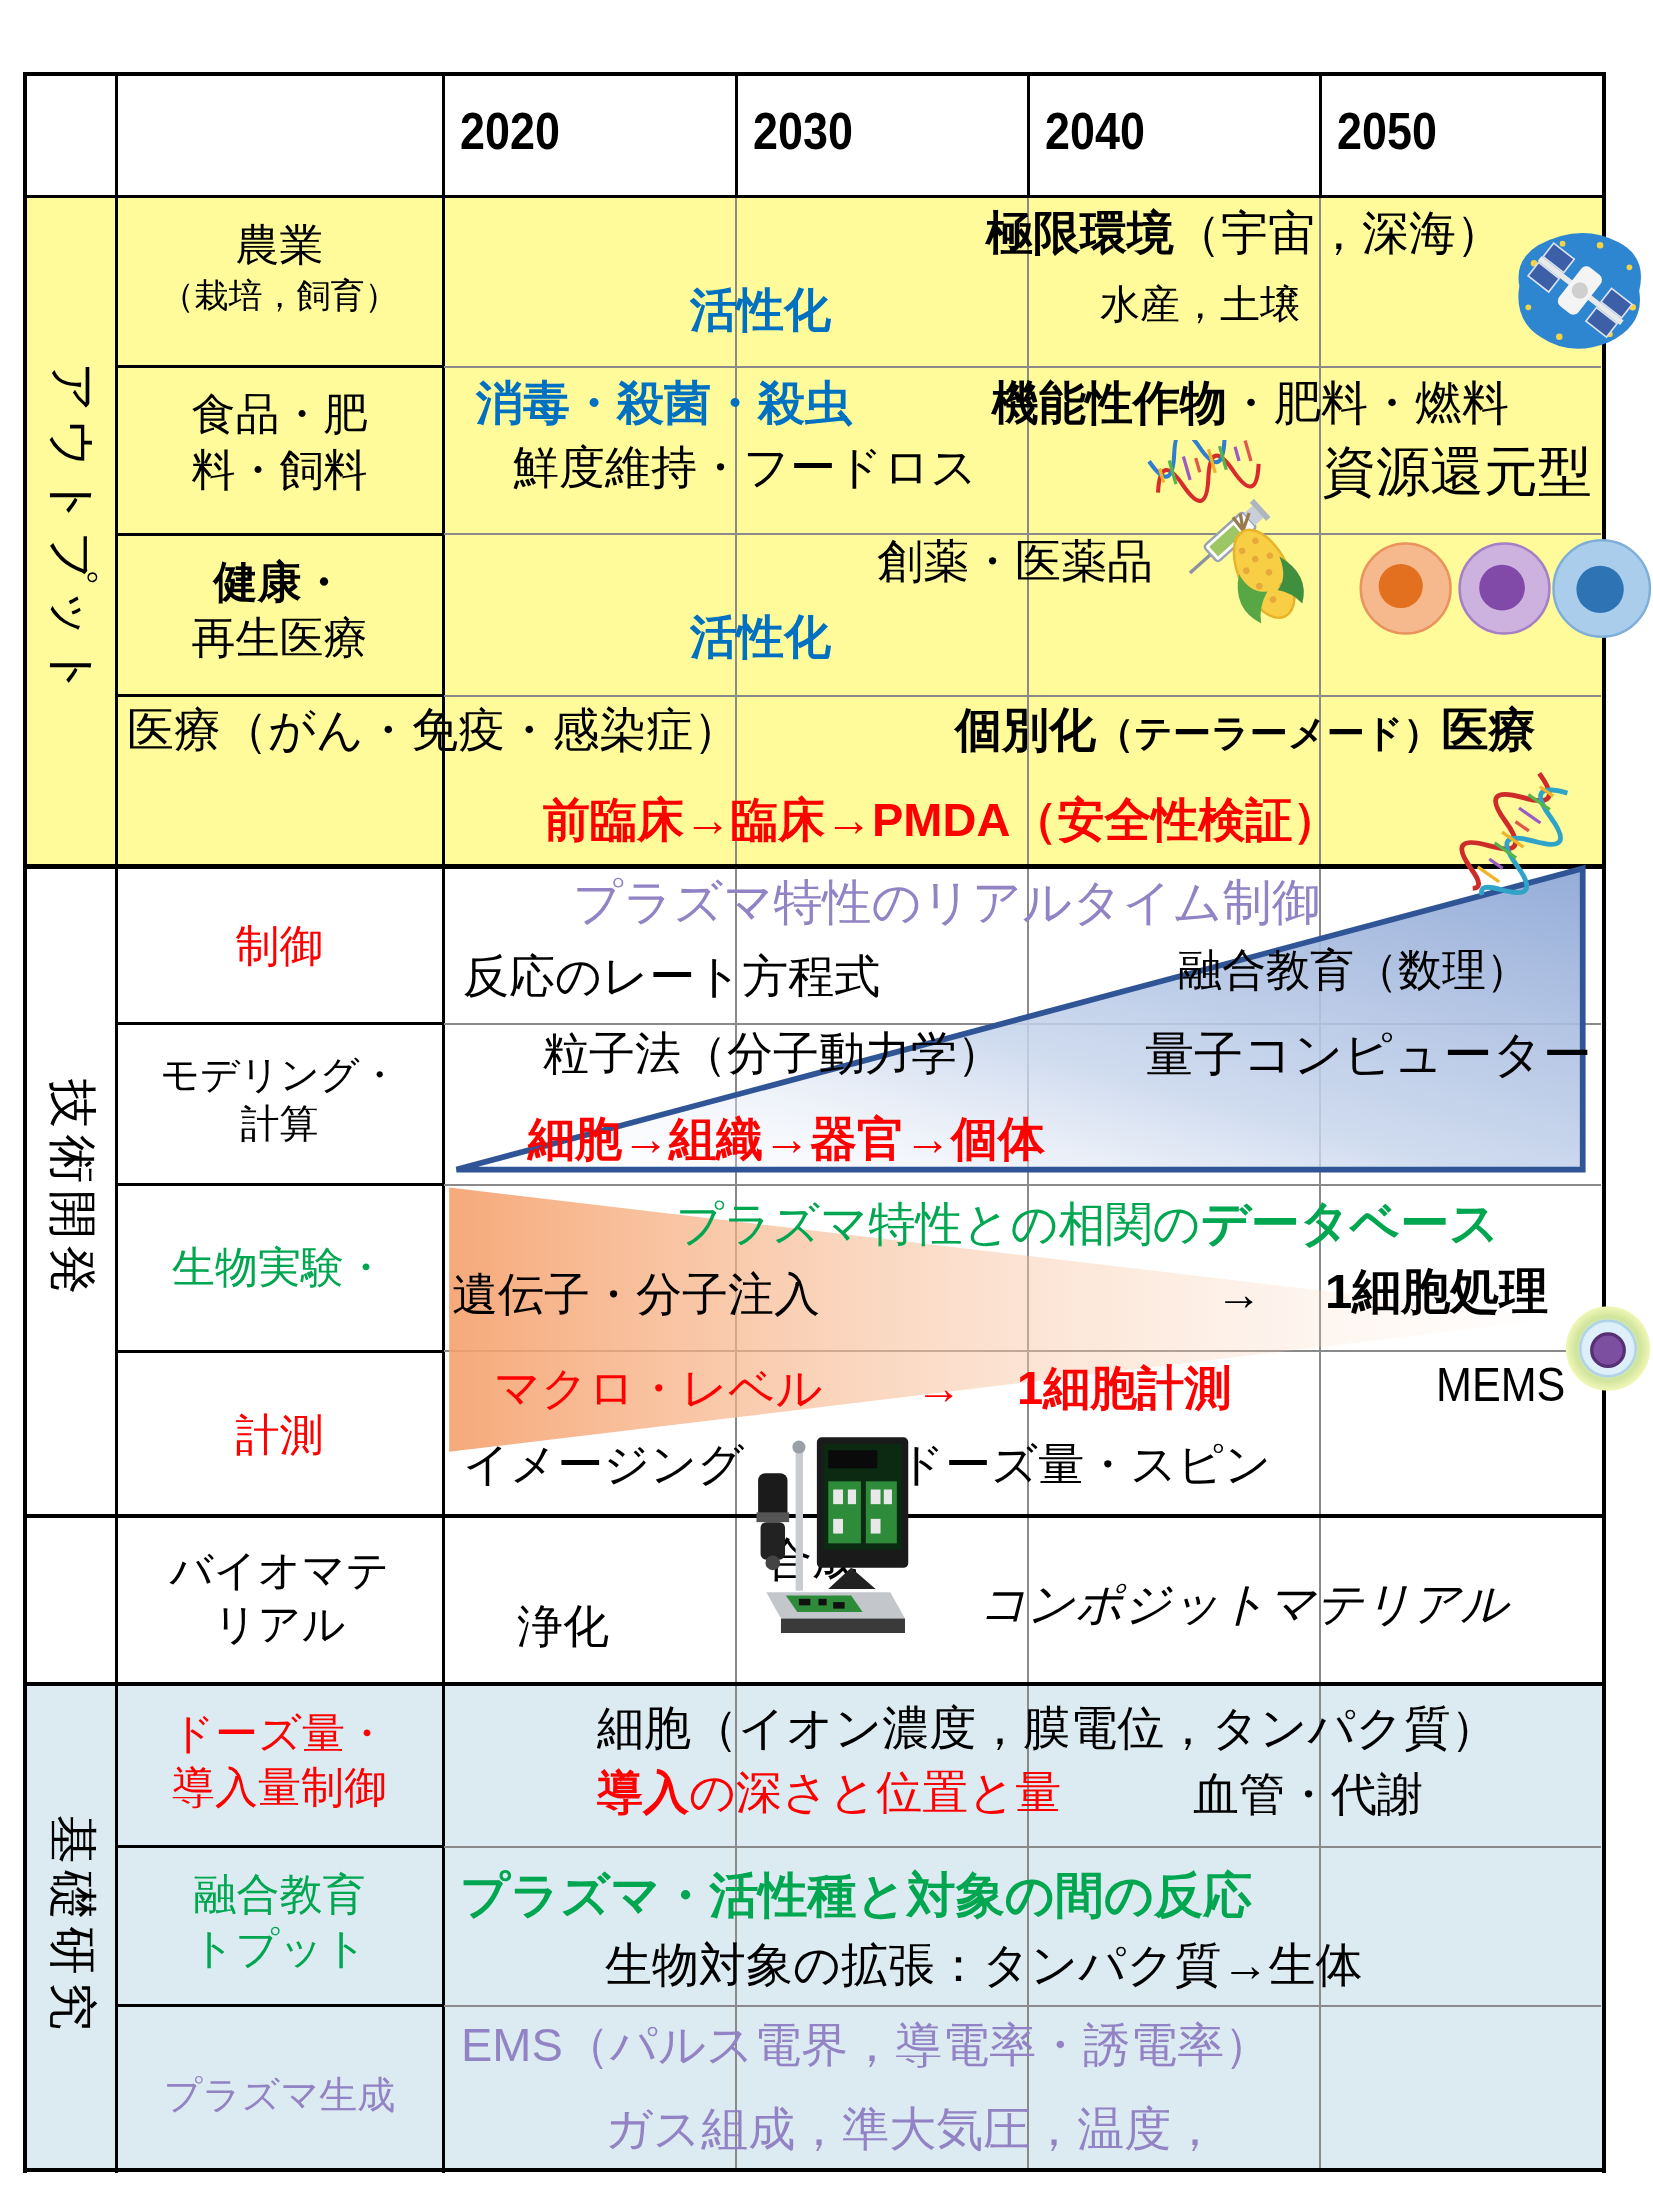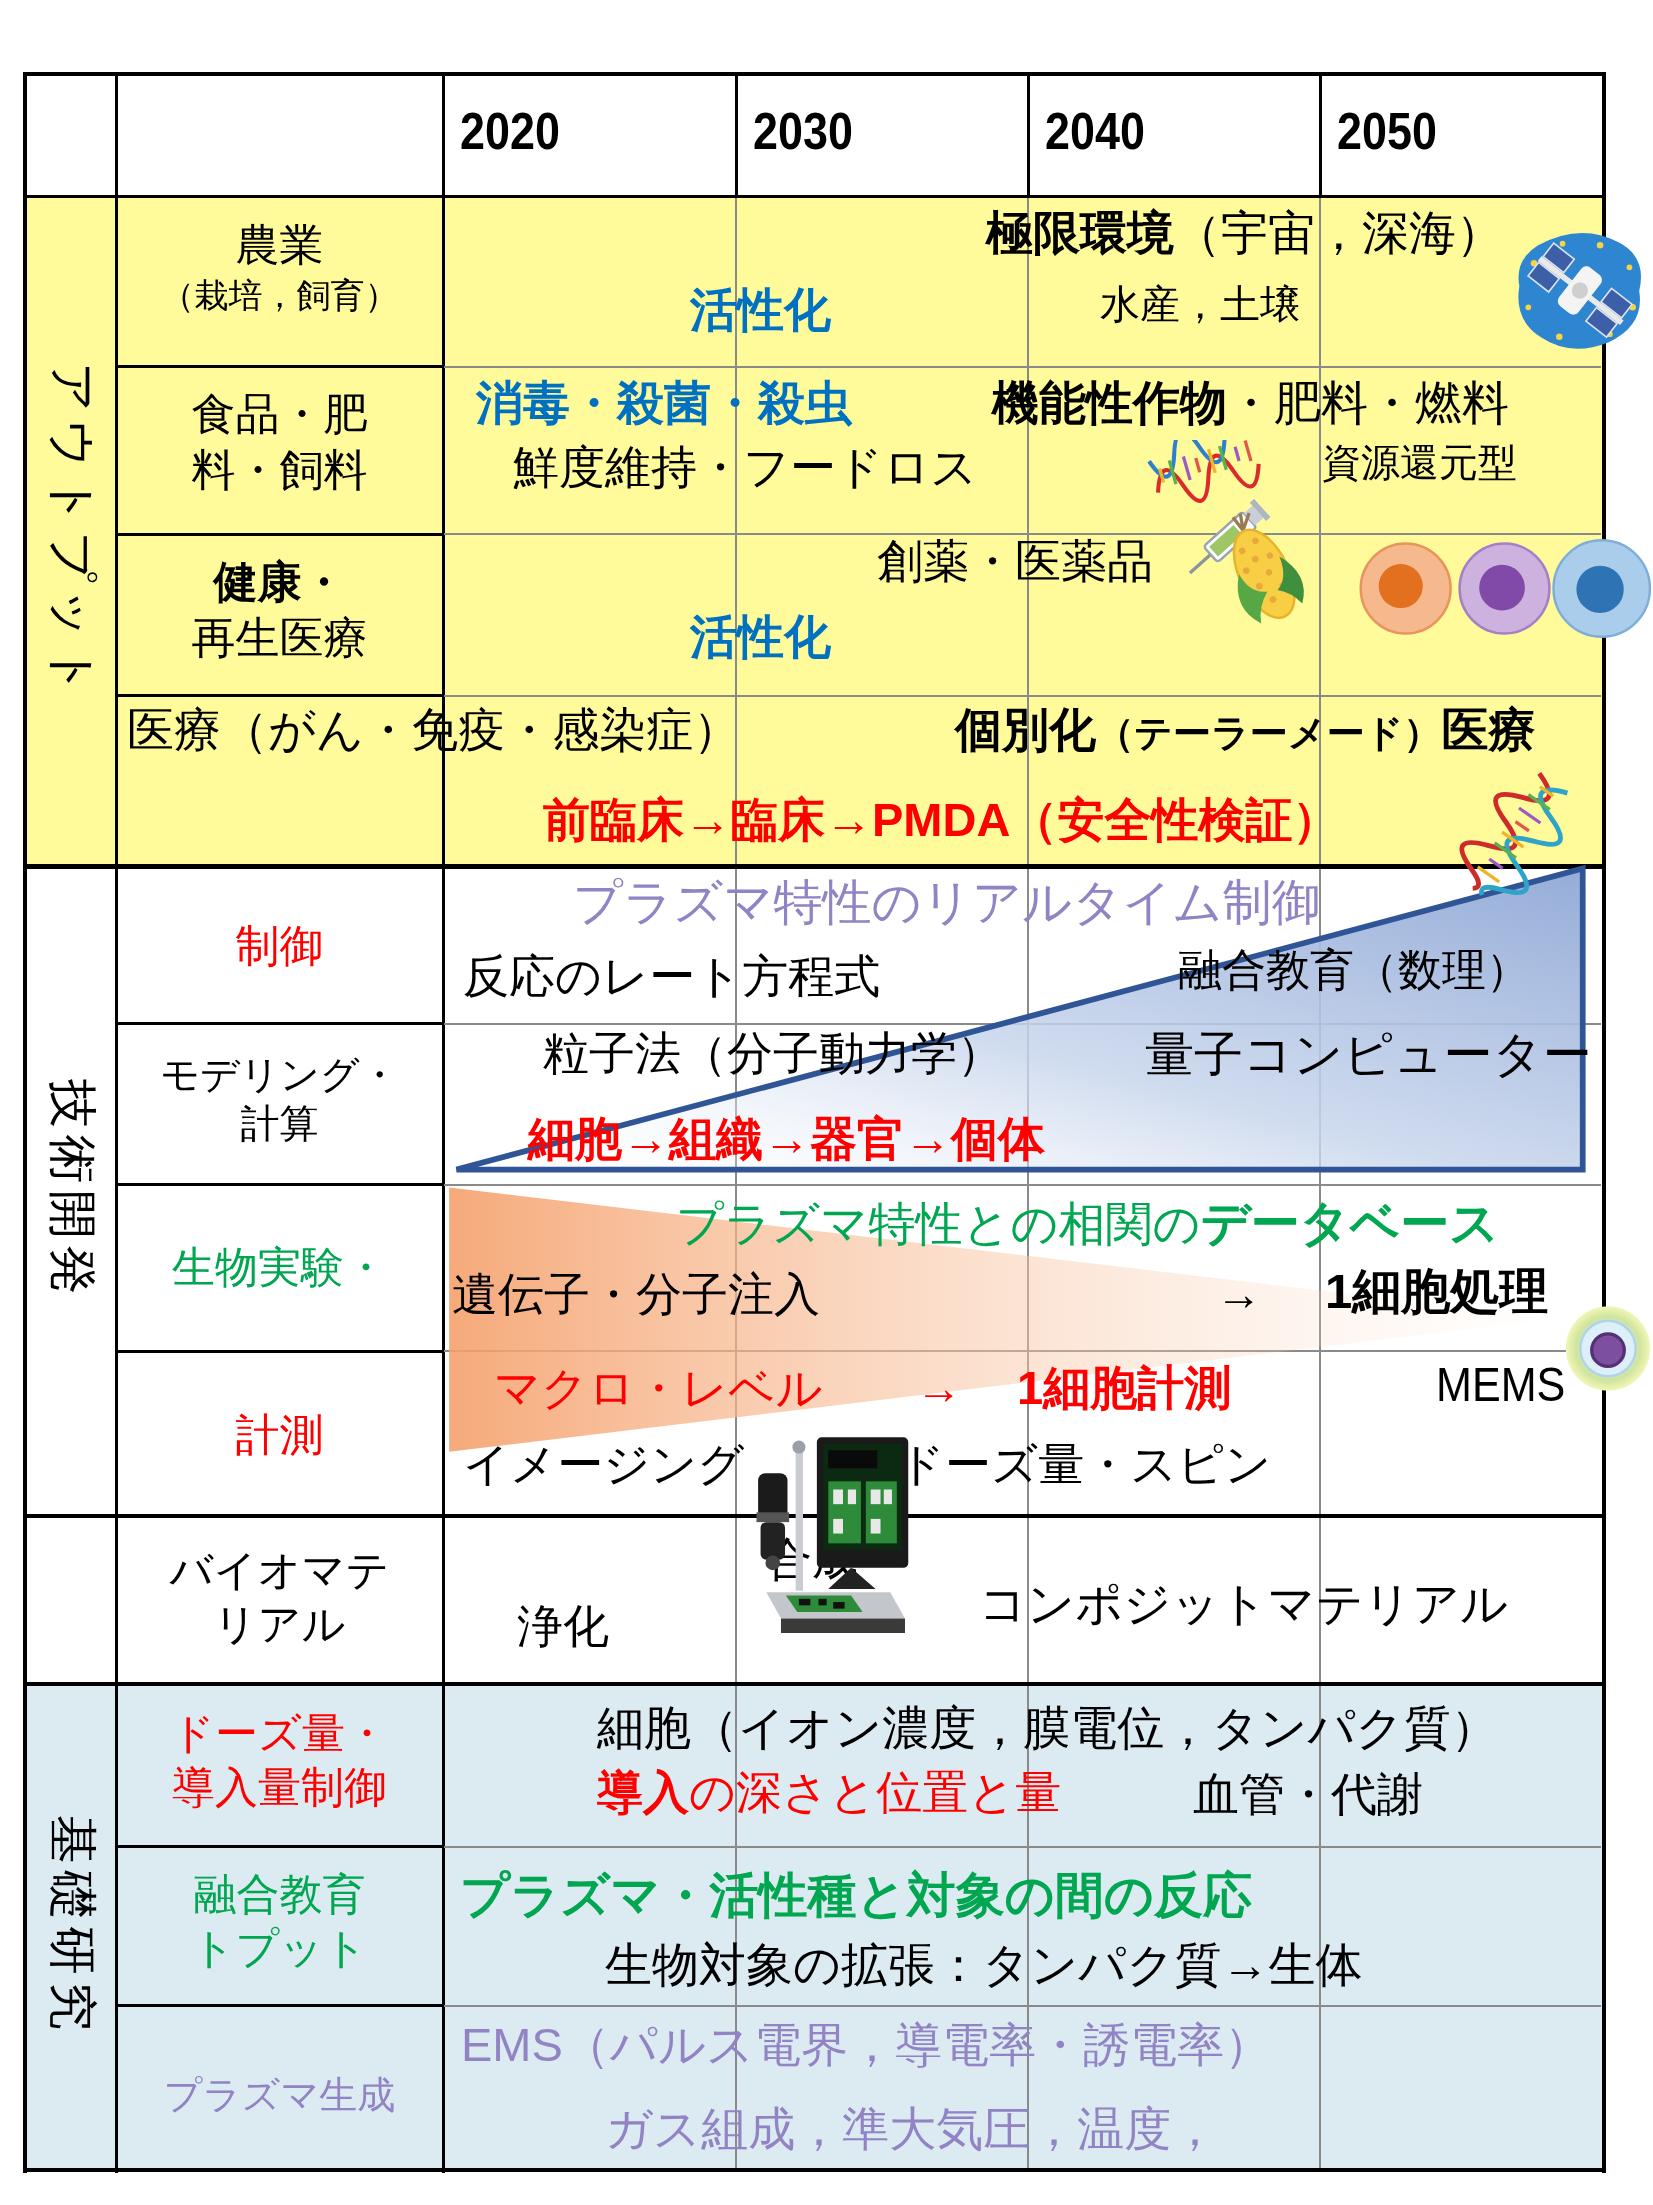--- a/index.html
+++ b/index.html
@@ -98,21 +98,21 @@
   </div>
   <div class="t" style="left:1100px;top:283px;font-size:40px;">水産，土壌</div>
 
   <div class="t ctr" style="left:117px;top:391px;width:325px;font-size:44px;">食品・肥</div>
   <div class="t ctr" style="left:117px;top:447px;width:325px;font-size:44px;">料・飼料</div>
   <div class="t b blu" style="left:476px;top:378px;font-size:47px;">消毒・殺菌・殺虫</div>
   <div class="t" style="left:992px;top:378px;font-size:47px;">
     <span class="b">機能性作物</span><span>・肥料・燃料</span>
   </div>
   <div class="t" style="left:513px;top:443px;font-size:46px;">鮮度維持・フードロス</div>
-  <div class="t" style="left:1322px;top:443px;font-size:39px;">資源還元型</div>
+  <div class="t" style="left:1322px;top:443px;font-size:54px;">資源還元型</div>
 
   <div class="t ctr" style="left:117px;top:559px;width:325px;font-size:44px;font-weight:bold;">健康・</div>
   <div class="t ctr" style="left:117px;top:615px;width:325px;font-size:44px;">再生医療</div>
   <div class="t" style="left:877px;top:537px;font-size:46px;">創薬・医薬品</div>
   <div class="t b blu" style="left:690px;top:612px;font-size:47px;">活性化</div>
 
   <div class="t" style="left:127px;top:705px;font-size:47px;">医療（がん・免疫・感染症）</div>
   <div class="t" style="left:955px;top:705px;font-size:47px;">
     <span class="b">個別化</span><span class="b" style="font-size:38px;">（テーラーメード）</span><span class="b">医療</span>
   </div>
@@ -142,21 +142,21 @@
   <div class="t red" style="left:916px;top:1364px;font-size:46px;">→</div>
   <div class="t b red" style="left:1017px;top:1363px;font-size:47px;">1細胞計測</div>
   <div class="t" style="left:1436px;top:1359px;font-size:49px;"><span class="cond">MEMS</span></div>
   <div class="t" style="left:463px;top:1440px;font-size:46px;">イメージング</div>
   <div class="t" style="left:898px;top:1440px;font-size:46px;">ドーズ量・スピン</div>
 
   <div class="t ctr" style="left:117px;top:1548px;width:325px;font-size:43px;">バイオマテ</div>
   <div class="t ctr" style="left:117px;top:1602px;width:325px;font-size:43px;">リアル</div>
   <div class="t" style="left:766px;top:1535px;font-size:46px;">合成</div>
   <div class="t" style="left:501px;top:1602px;font-size:46px;margin-left:16px;">浄化</div>
-  <div class="t" style="left:979px;top:1579px;font-size:47px;">コンポジットマテリアル</div>
+  <div class="t" style="left:979px;top:1579px;font-size:47px;font-style:italic;">コンポジットマテリアル</div>
 
   <div class="t ctr red" style="left:117px;top:1711px;width:325px;font-size:43px;">ドーズ量・</div>
   <div class="t ctr red" style="left:117px;top:1765px;width:325px;font-size:43px;">導入量制御</div>
   <div class="t" style="left:597px;top:1703px;font-size:47px;">細胞（イオン濃度，膜電位，タンパク質）</div>
   <div class="t red" style="left:597px;top:1768px;font-size:46px;">
     <span class="b">導入</span><span>の深さと位置と量</span>
   </div>
   <div class="t" style="left:1193px;top:1770px;font-size:46px;">血管・代謝</div>
 
   <div class="t ctr grn" style="left:117px;top:1872px;width:325px;font-size:43px;">融合教育</div>

